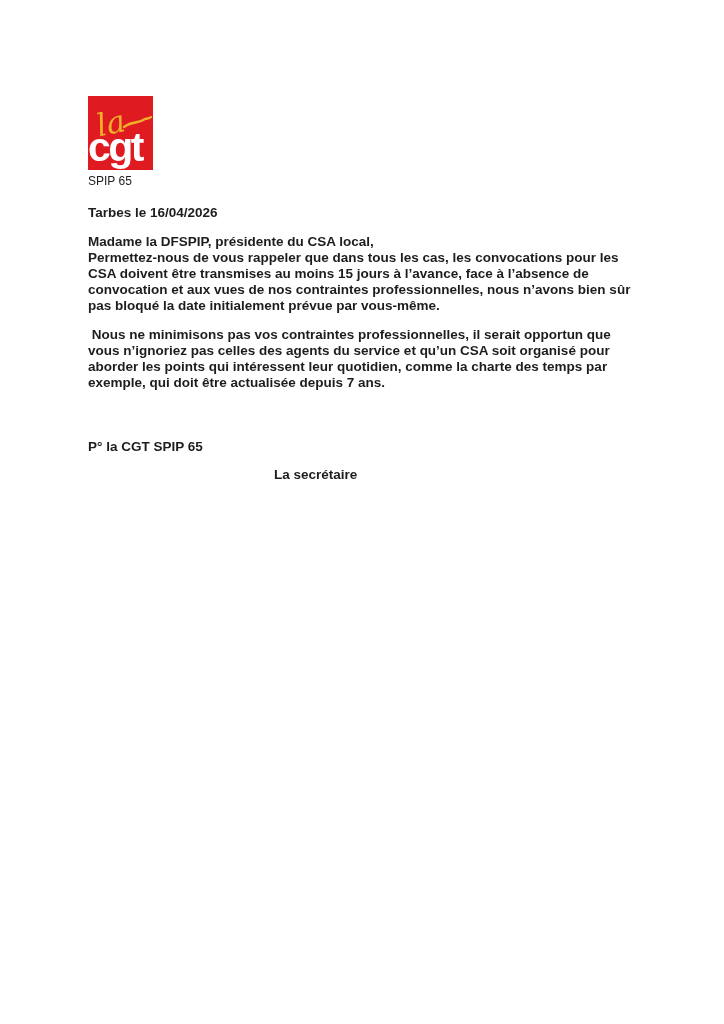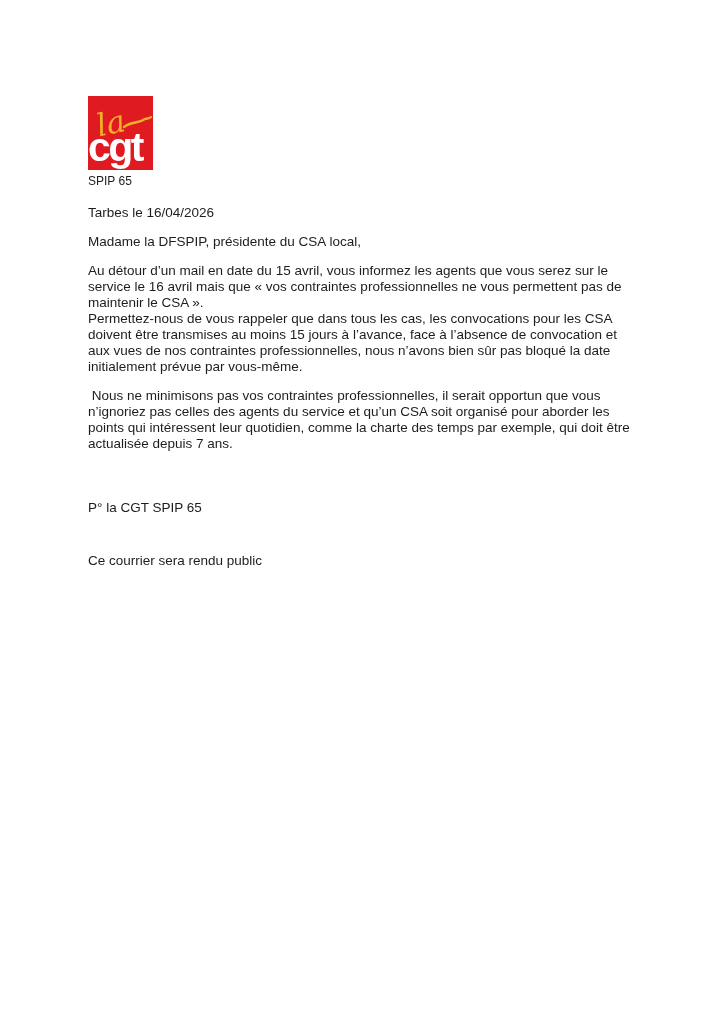--- a/index.html
+++ b/index.html
@@ -23,20 +23,21 @@
   .logo-wrap { margin-top: 96px; width: 65px; height: 74px; }
   .logo-caption {
     margin-top: 3px;
     font-size: 12px;
     line-height: 16px;
   }
   p, .line {
     font-size: 13.5px;
     line-height: 16px;
     white-space: pre-wrap;
+    font-weight: bold;
   }
   .mt12 { margin-top: 12px; }
   .mt13 { margin-top: 13px; }
   .mt14 { }
   .mt15 { margin-top: 15px; }
   .mt16 { margin-top: 16px; }
   .mt36 { margin-top: 48px; }
   .mt37 { margin-top: 37px; }
   .role-indent { margin-left: 186px; }
 </style>
@@ -54,27 +55,26 @@
         <text x="0" y="65" font-size="41" font-weight="bold" fill="#ffffff" font-family="Liberation Sans, sans-serif" letter-spacing="-2.5">cgt</text>
       </svg>
     </div>
 
     <div class="logo-caption">SPIP 65</div>
 
     <p class="mt16">Tarbes le 16/04/2026</p>
 
     <p class="mt13">Madame la DFSPIP, présidente du CSA local,</p>
 
-    <p class="mt13">Au détour d’un mail en date du 15 avril, vous informez les agents que vous serez sur le service le 16 avril mais que « vos contraintes professionnelles ne vous permettent pas de maintenir le CSA ».</p>
 
     <p class="mt14">Permettez-nous de vous rappeler que dans tous les cas, les convocations pour les CSA doivent être transmises au moins 15 jours à l’avance, face à l’absence de convocation et aux vues de nos contraintes professionnelles, nous n’avons bien sûr pas bloqué la date initialement prévue par vous-même.</p>
 
 
     <p class="mt13"> Nous ne minimisons pas vos contraintes professionnelles, il serait opportun que vous n’ignoriez pas celles des agents du service et qu’un CSA soit organisé pour aborder les points qui intéressent leur quotidien, comme la charte des temps par exemple, qui doit être actualisée depuis 7 ans.</p>
 
 
     <p class="mt36">P° la CGT SPIP 65</p>
 
+    <p class="mt12 role-indent">La secrétaire</p>
 
-    <p class="mt37">Ce courrier sera rendu public</p>
 
   </div>
 </div>
 
 </body></html>

